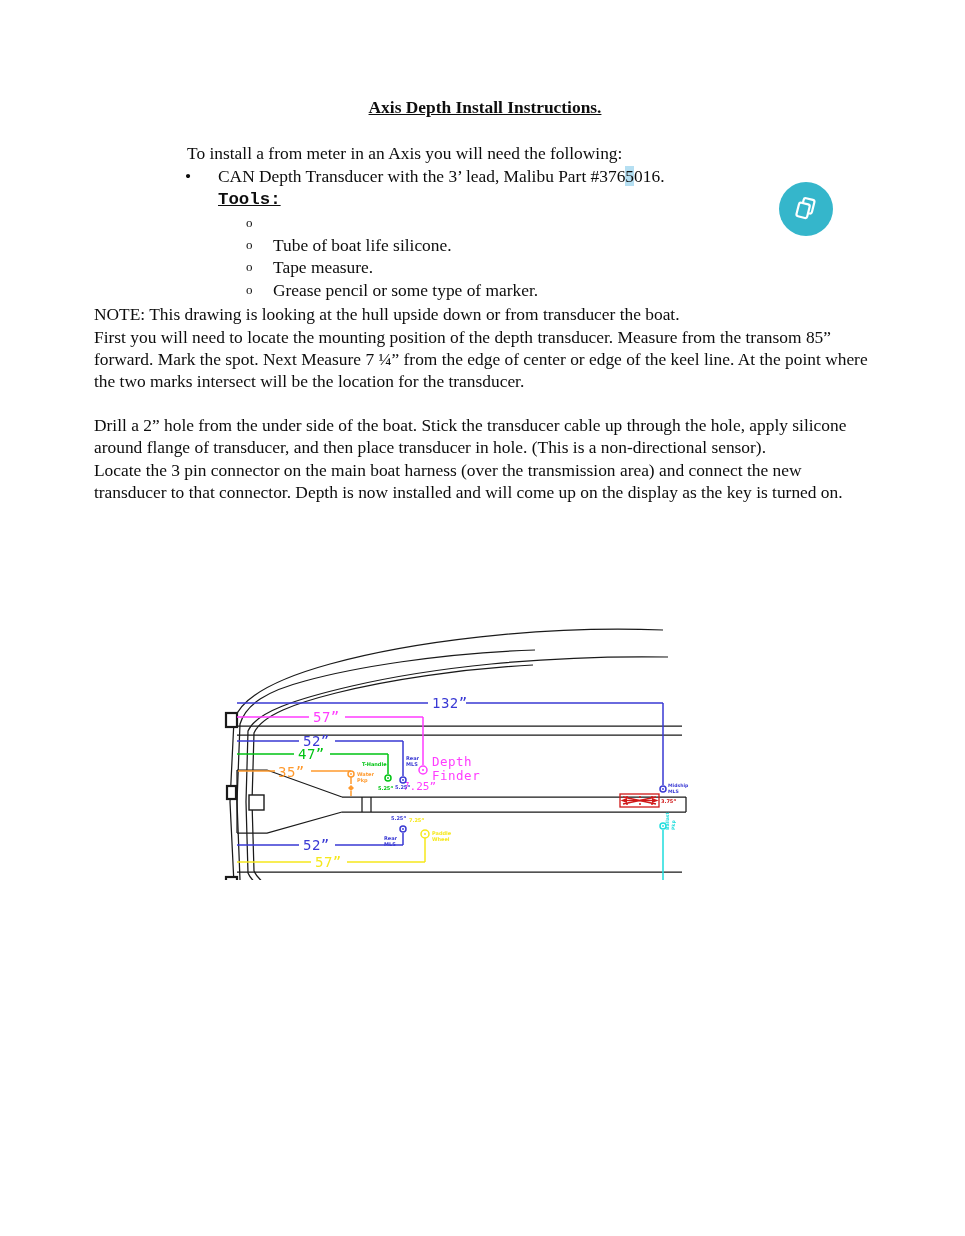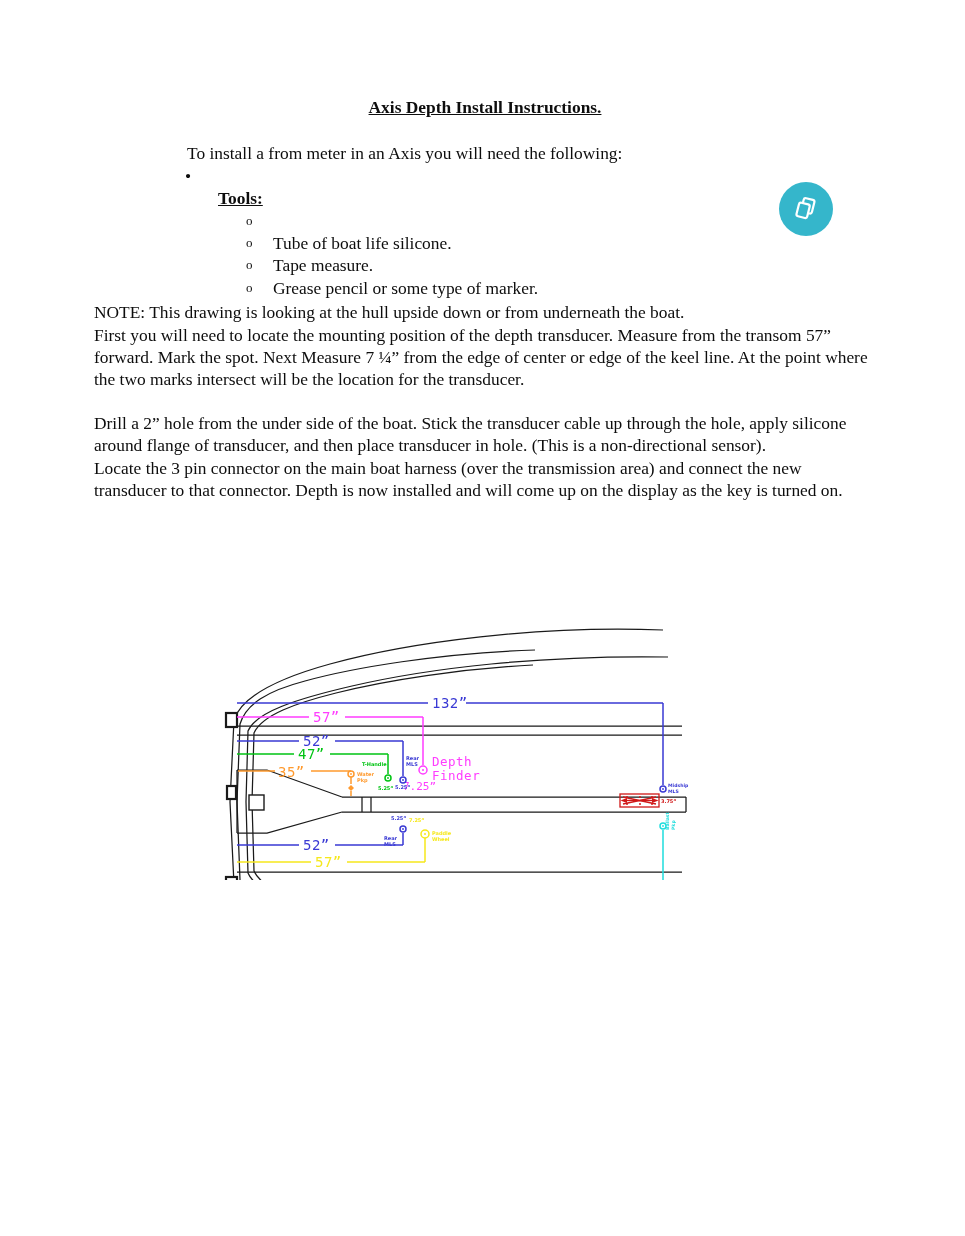--- a/index.html
+++ b/index.html
@@ -9,21 +9,21 @@
     font-size:17.4px;line-height:22.4px;color:#0d0d0d;
   }
   .textcol{position:absolute;left:94px;top:0;width:782px;}
   .title{margin-top:96px;margin-bottom:24px;text-align:center;font-weight:bold;}
   .title span{text-decoration:underline;}
   p{margin:0;}
   .indent1{padding-left:93px;}
   .bullet-row{display:flex;}
   .bullet-row .marker{width:33px;padding-left:91px;flex:none;}
   .tools-head{padding-left:124px;font-weight:bold;}
-  .tools-head span{text-decoration:underline;}
+  .tools-head span{text-decoration:underline;font-family:Liberation Mono, monospace;}
   .sub-row{display:flex;}
   .sub-row .marker{width:27px;padding-left:152px;flex:none;font-size:13px;}
   .note-block{margin-top:2px;}
   .gap{height:21px;}
   .hl{background:#b5dff2;}
   
   .diagram{position:absolute;left:215px;top:618px;width:485px;height:368px;}
   .k{stroke:#1a1a1a;stroke-width:1.25;fill:none;}
   .kw{stroke:#1a1a1a;stroke-width:2.2;fill:#ffffff;}
   .sq{stroke:#1a1a1a;stroke-width:1.4;fill:#ffffff;}
@@ -50,42 +50,43 @@
 
 <div class="page">
 
   <div class="textcol">
     <div class="title"><span>Axis Depth Install Instructions.</span></div>
 
     <p class="indent1">To install a from meter in an Axis you will need the following:</p>
 
     <div class="bullet-row">
       <span class="marker">•</span>
+      <span><span>CAN Depth Transducer with the 3’ lead, Malibu Part #376</span><span class="hl">5</span><span>016.</span></span>
     </div>
 
     <p class="tools-head"><span>Tools:</span></p>
 
     <div class="sub-row">
       <span class="marker">o</span>
     </div>
     <div class="sub-row">
       <span class="marker">o</span>
       <span>Tube of boat life silicone.</span>
     </div>
     <div class="sub-row">
       <span class="marker">o</span>
       <span>Tape measure.</span>
     </div>
     <div class="sub-row">
       <span class="marker">o</span>
       <span>Grease pencil or some type of marker.</span>
     </div>
 
-    <p class="note-block">NOTE: This drawing is looking at the hull upside down or from underneath the boat.</p>
-    <p>First you will need to locate the mounting position of the depth transducer.  Measure from the transom 57” forward. Mark the spot.  Next Measure 7 ¼” from the edge of center or edge of the keel line.  At the point where the two marks intersect will be the location for the transducer.</p>
+    <p class="note-block">NOTE: This drawing is looking at the hull upside down or from transducer the boat.</p>
+    <p>First you will need to locate the mounting position of the depth transducer.  Measure from the transom 85” forward. Mark the spot.  Next Measure 7 ¼” from the edge of center or edge of the keel line.  At the point where the two marks intersect will be the location for the transducer.</p>
     <div class="gap"></div>
     <p>Drill a 2” hole from the under side of the boat.  Stick the transducer cable up through the hole, apply silicone around flange of transducer, and then place transducer in hole. (This is a non-directional sensor).</p>
     <p>Locate the 3 pin connector on the main boat harness (over the transmission area) and connect the new transducer to that connector.  Depth is now installed and will come up on the display as the key is turned on.</p>
   </div>
 
   <div class="fab">
     <svg width="30" height="30" viewBox="0 0 30 30">
       <g fill="none" stroke="#ffffff" stroke-width="2.2" stroke-linejoin="round" transform="rotate(14 15 15)">
         <rect x="10.5" y="4.5" width="11" height="14" rx="2"></rect>
         <rect x="7" y="10" width="11" height="14" rx="2" fill="#35b6cb"></rect>

